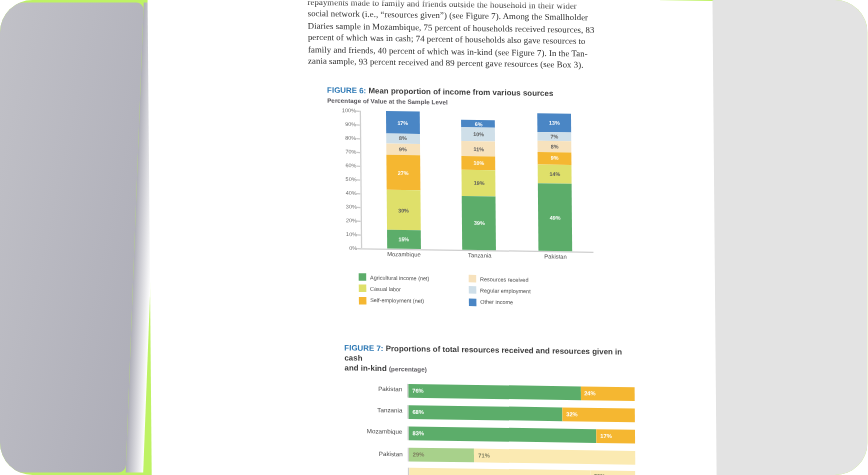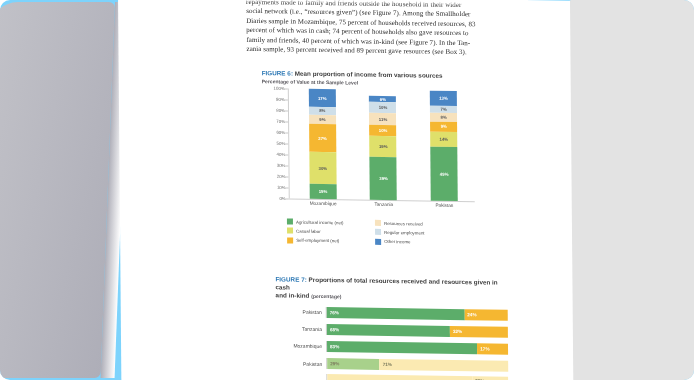--- a/index.html
+++ b/index.html
@@ -5,22 +5,22 @@
   html,body{margin:0;padding:0;}
   body{
     width:694px;height:380px;overflow:hidden;
     background:#ffffff;
     font-family:"Liberation Sans", sans-serif;
     position:relative;
   }
   
   #viewer{
     position:absolute;inset:0;
-    background:#7dd3fc;
-    border-radius:10px;
+    background:#bef264;
+    border-radius:26px;
     overflow:hidden;
   }
   
   #left-panel{
     position:absolute;
     left:-10px;top:2px;
     width:125px;height:376px;
     background:linear-gradient(100deg,#c2c2c8 0%,#b9b9c1 45%,#aeaeb8 100%);
     border-radius:28px 6px 6px 28px;
     transform:skewX(-2.2deg);

